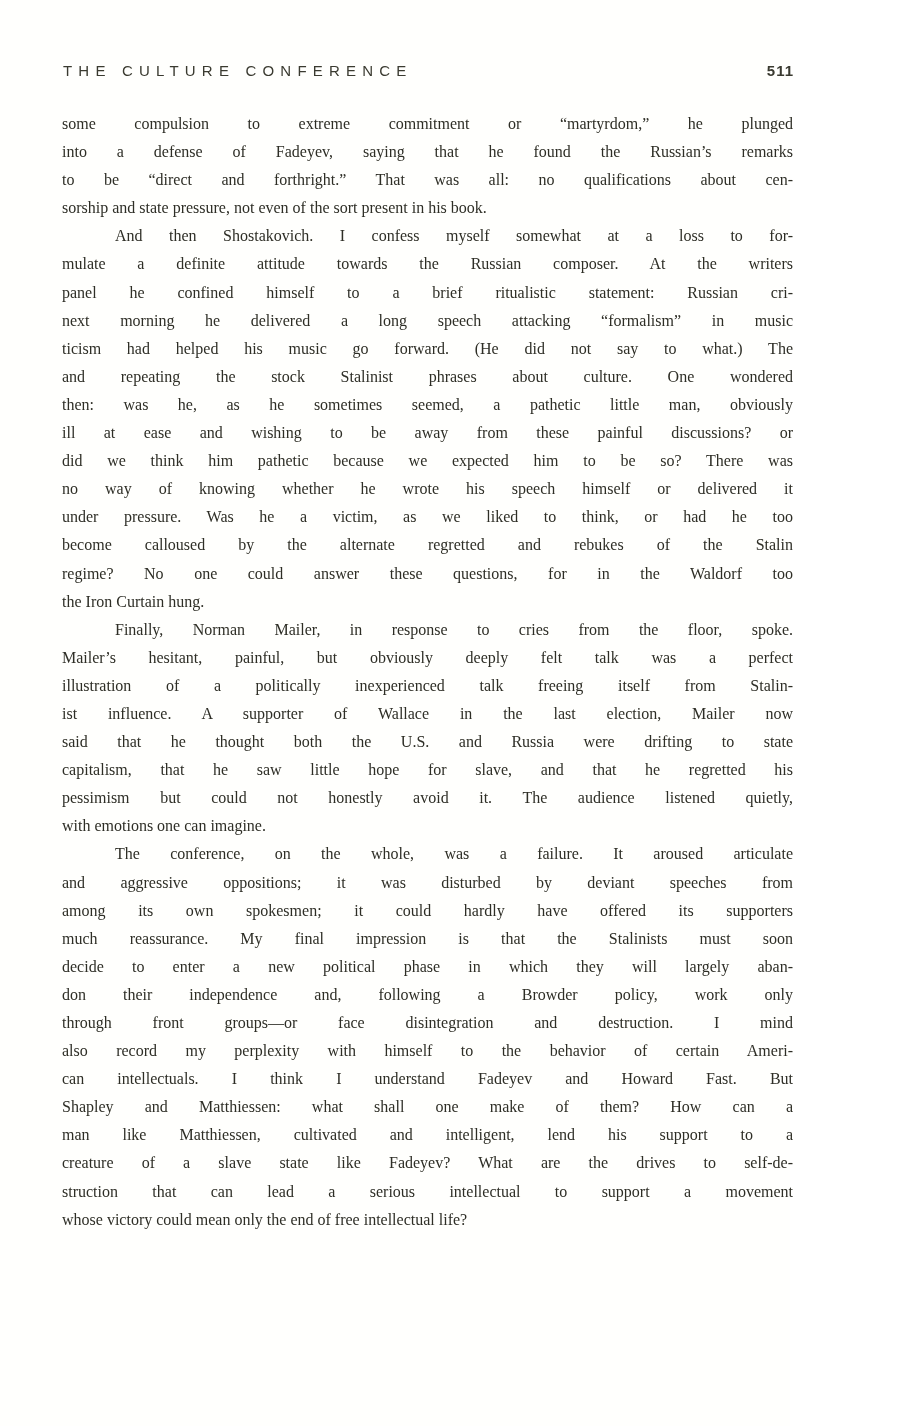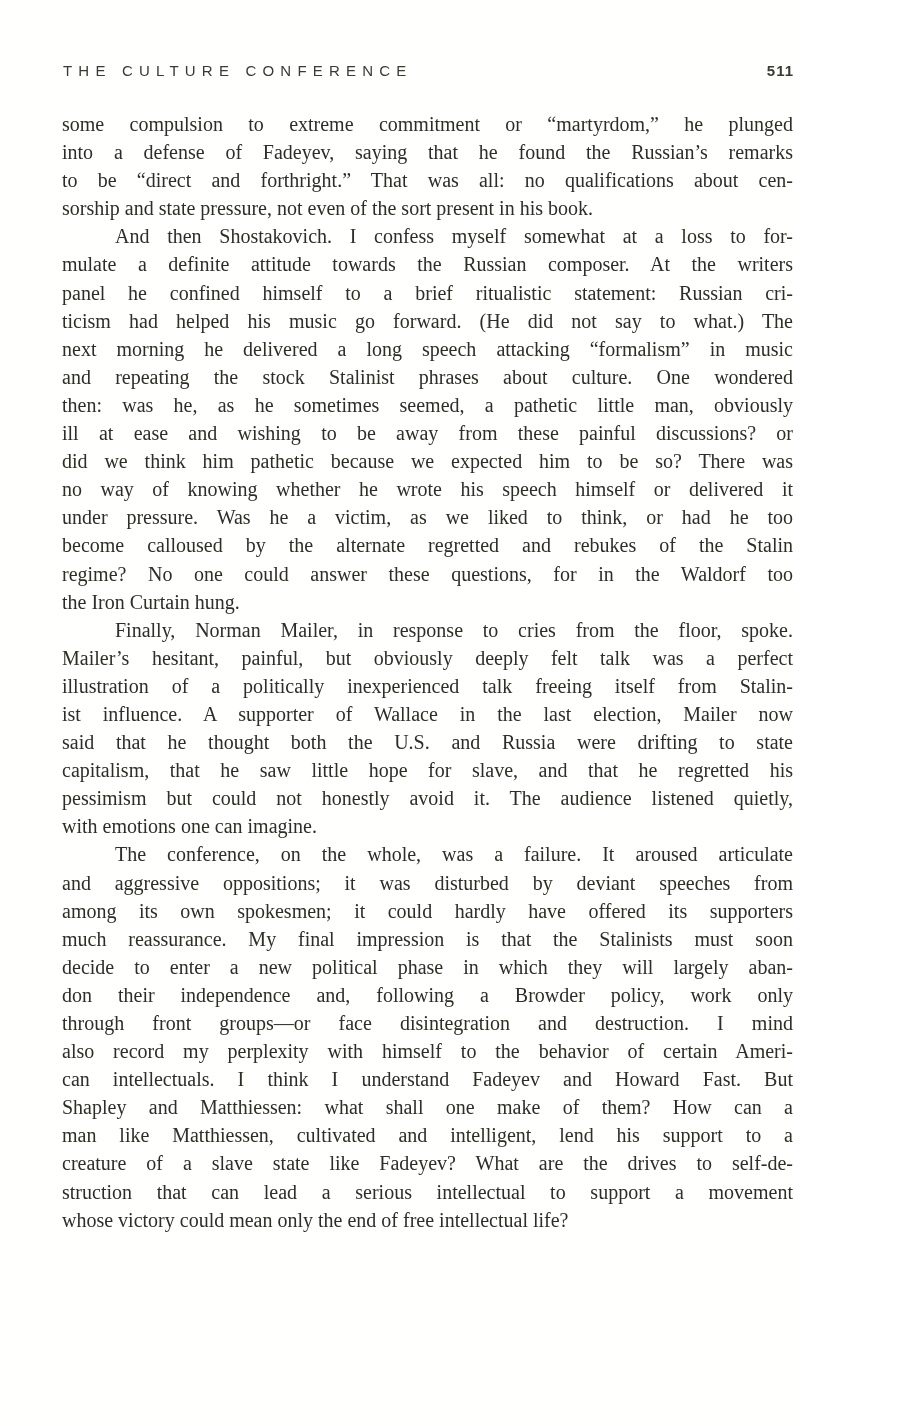--- a/index.html
+++ b/index.html
@@ -43,21 +43,21 @@
     right: 0;
     top: 0;
     letter-spacing: 1px;
     font-weight: bold;
   }
   .body-text {
     position: absolute;
     top: 110px;
     left: 62px;
     width: 731px;
-    font-size: 20px;
+    font-size: 16px;
     line-height: 28.1px;
   }
   .para {
     margin: 0;
   }
   .line {
     display: block;
     text-align: justify;
     text-align-last: justify;
     white-space: nowrap;
@@ -87,22 +87,22 @@
       <span class="line">some compulsion to extreme commitment or “martyrdom,” he plunged</span>
       <span class="line">into a defense of Fadeyev, saying that he found the Russian’s remarks</span>
       <span class="line">to be “direct and forthright.” That was all: no qualifications about cen-</span>
       <span class="line last">sorship and state pressure, not even of the sort present in his book.</span>
     </p>
 
     <p class="para">
       <span class="line indent">And then Shostakovich. I confess myself somewhat at a loss to for-</span>
       <span class="line">mulate a definite attitude towards the Russian composer. At the writers</span>
       <span class="line">panel he confined himself to a brief ritualistic statement: Russian cri-</span>
+      <span class="line">next morning he delivered a long speech attacking “formalism” in music</span>
       <span class="line">ticism had helped his music go forward. (He did not say to what.) The</span>
-      <span class="line">next morning he delivered a long speech attacking “formalism” in music</span>
       <span class="line">and repeating the stock Stalinist phrases about culture. One wondered</span>
       <span class="line">then: was he, as he sometimes seemed, a pathetic little man, obviously</span>
       <span class="line">ill at ease and wishing to be away from these painful discussions? or</span>
       <span class="line">did we think him pathetic because we expected him to be so? There was</span>
       <span class="line">no way of knowing whether he wrote his speech himself or delivered it</span>
       <span class="line">under pressure. Was he a victim, as we liked to think, or had he too</span>
       <span class="line">become calloused by the alternate regretted and rebukes of the Stalin</span>
       <span class="line">regime? No one could answer these questions, for in the Waldorf too</span>
       <span class="line last">the Iron Curtain hung.</span>
     </p>

